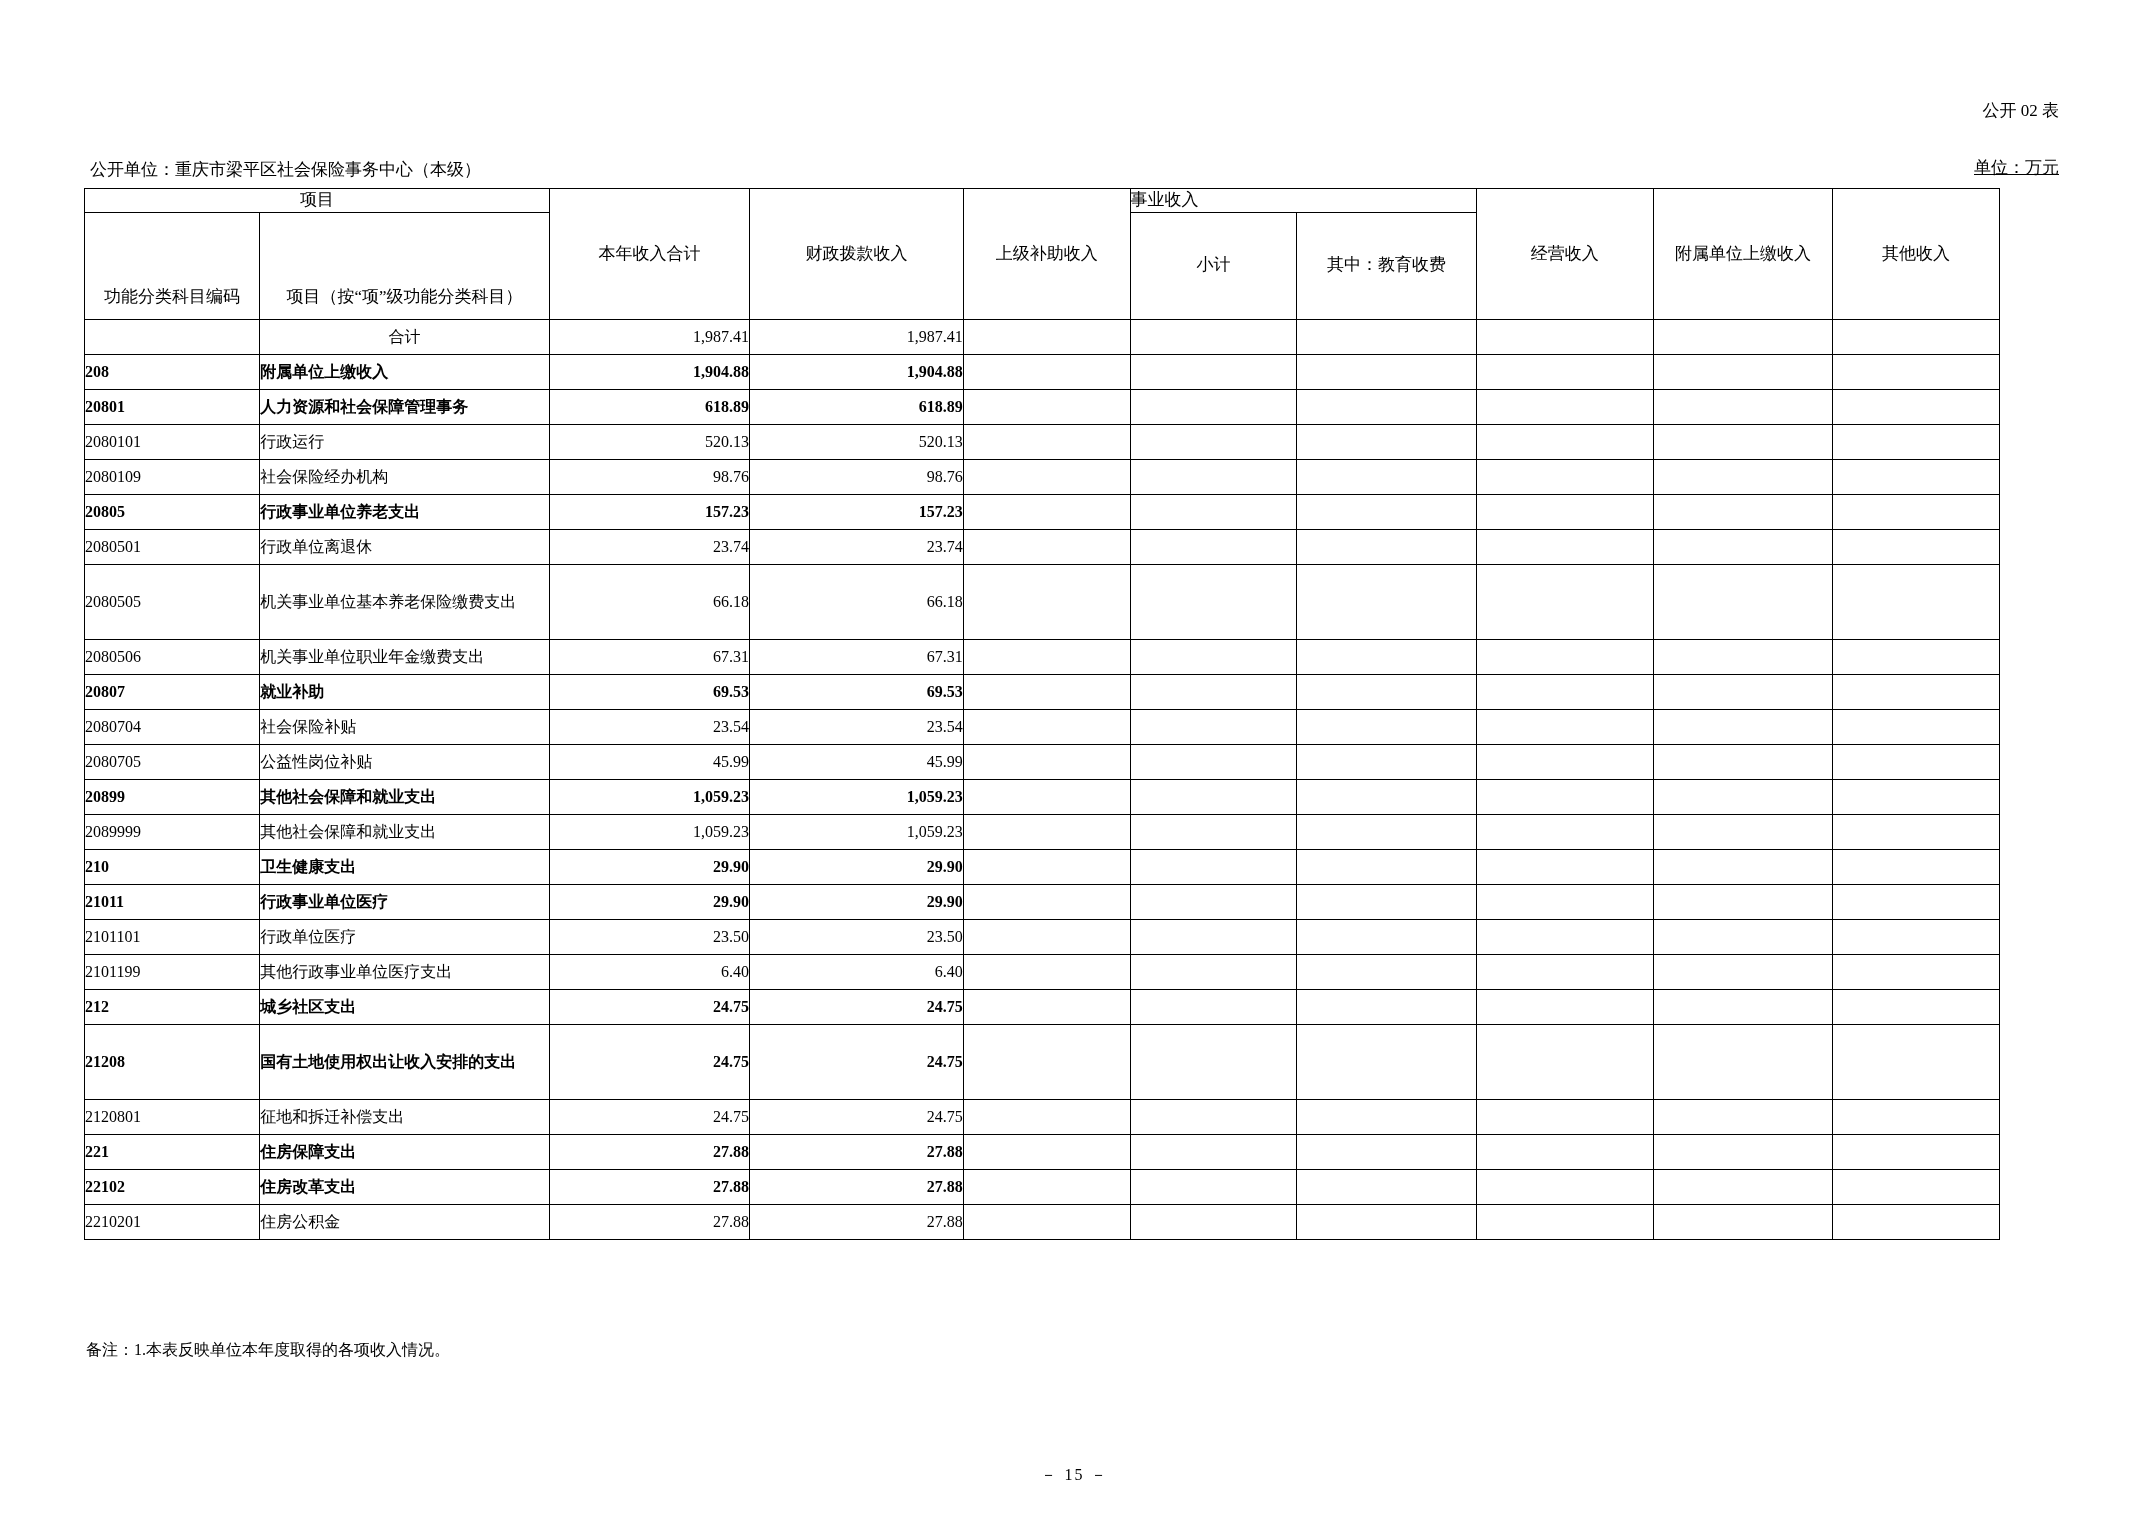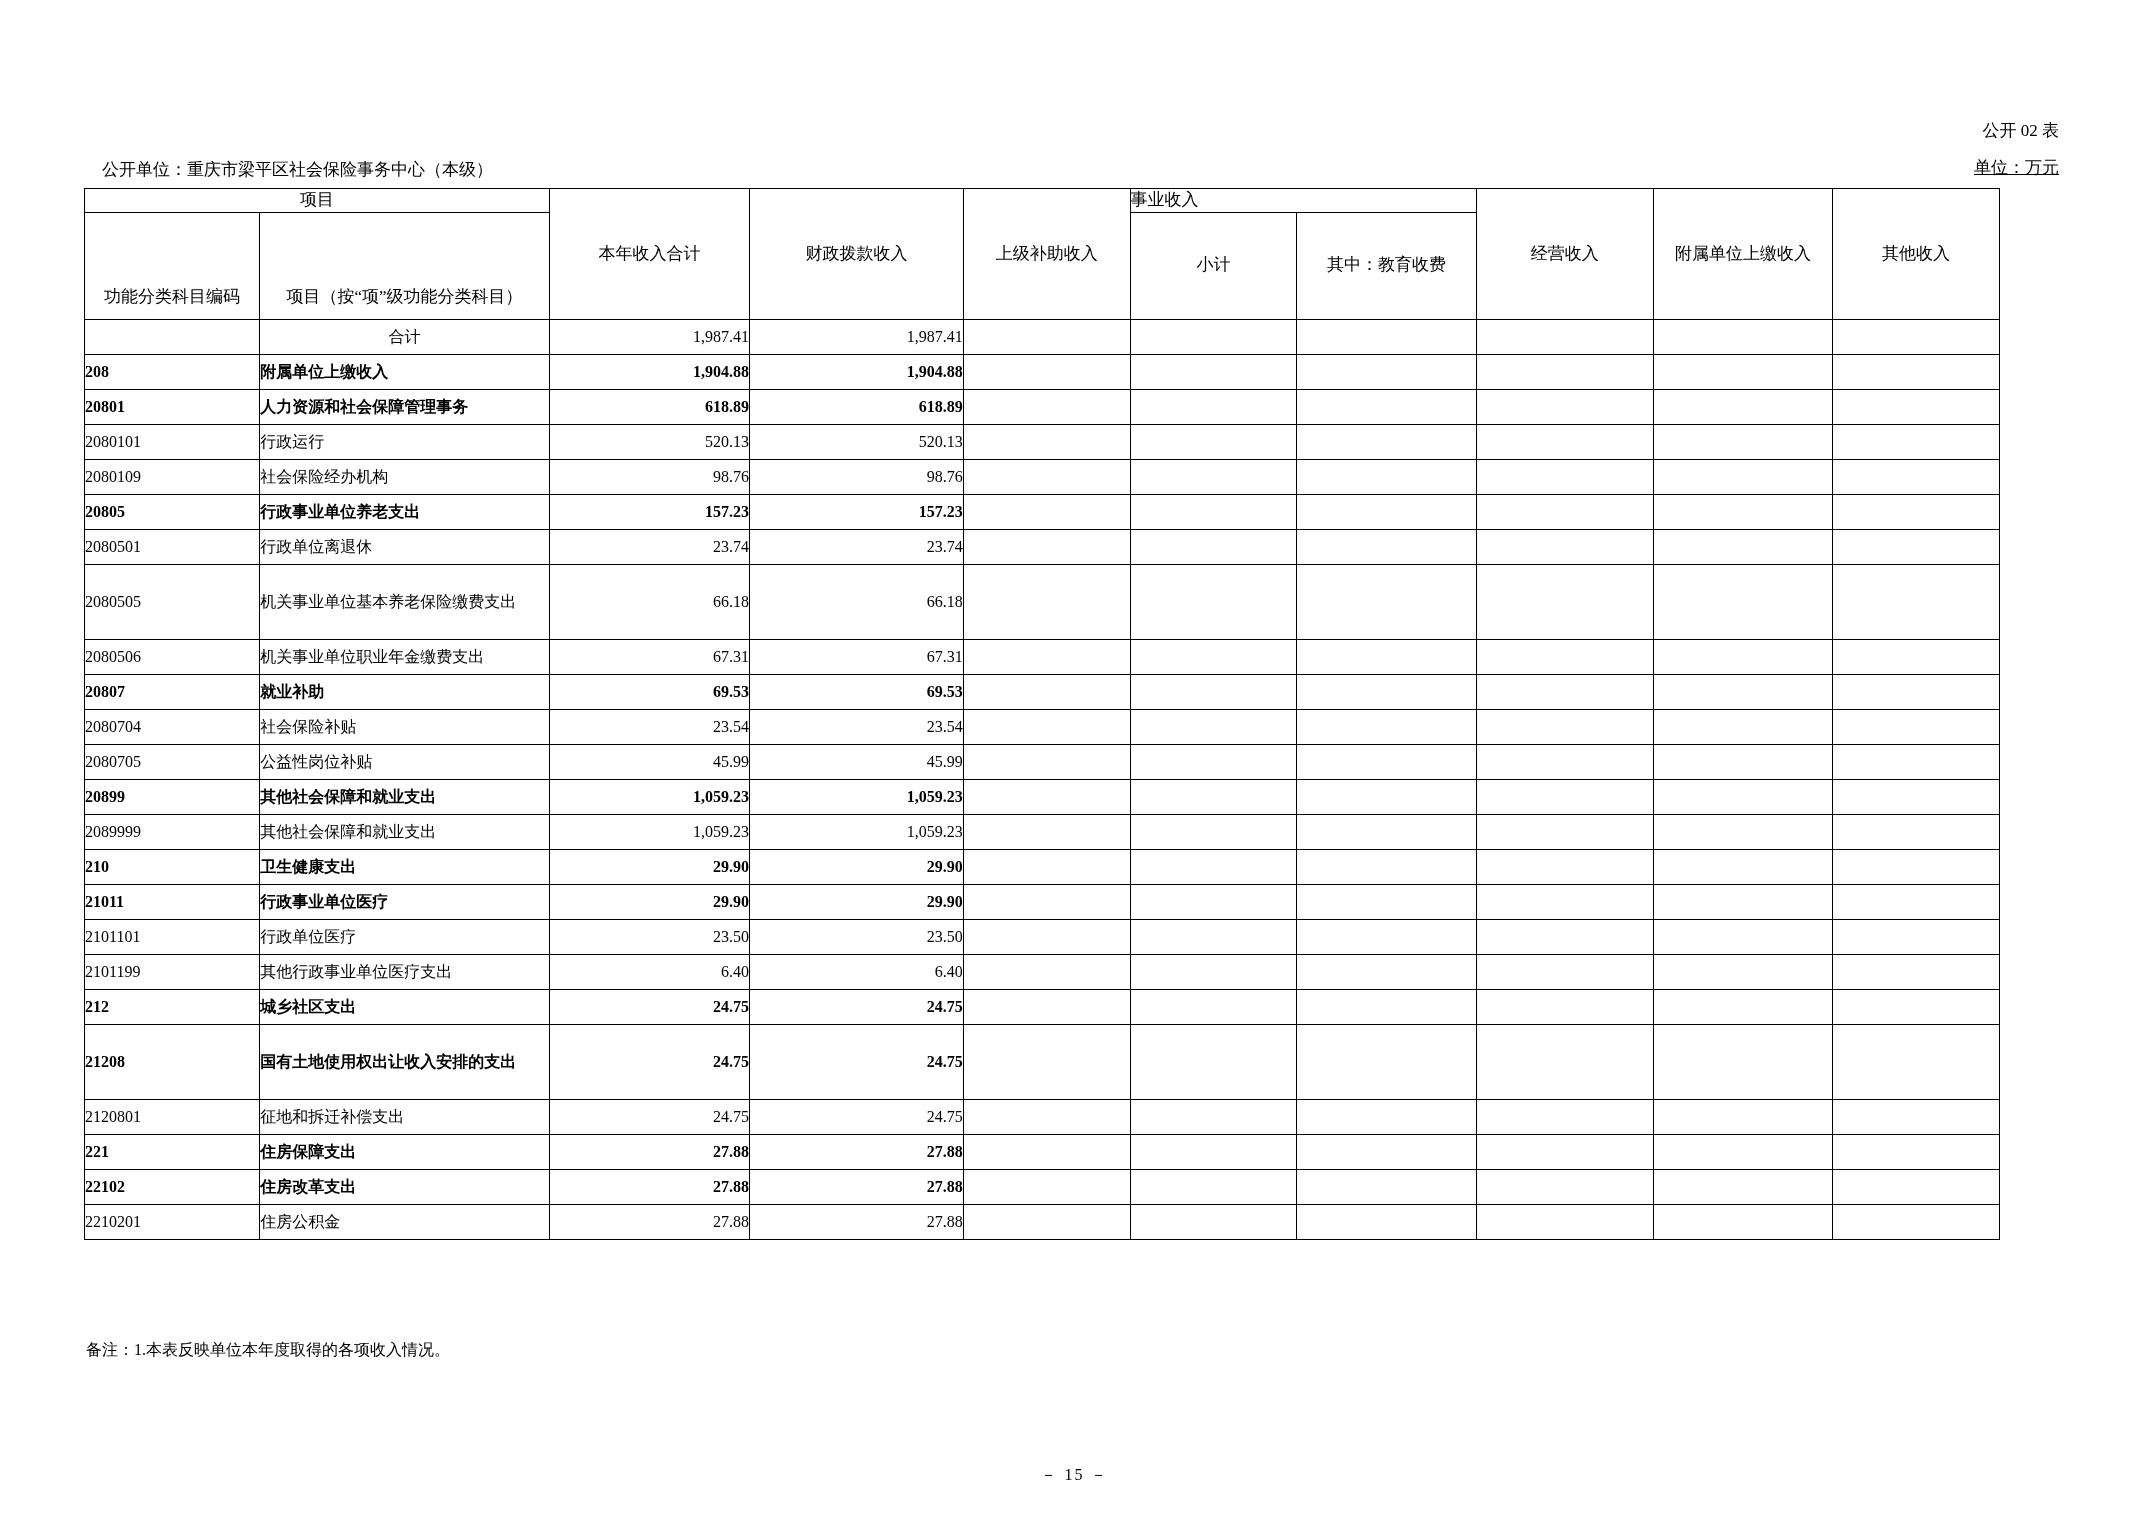--- a/index.html
+++ b/index.html
@@ -31,32 +31,31 @@
     margin-bottom: 0;
     font-family: "Liberation Serif", "DejaVu Serif", serif;
   }
   .meta-right {
     position: absolute;
     right: 90px;
     font-size: 17px;
     font-family: "Liberation Serif", "DejaVu Serif", serif;
   }
   .meta-sheetno {
-    top: 119px;
+    top: 99px;
   }
   .meta-unit {
     top: 156px;
     text-decoration: underline;
   }
   .meta-left {
     position: absolute;
     left: 90px;
     top: 158px;
     font-size: 17px;
-    margin-left: 12px;
   }
   table.fin {
     position: absolute;
     left: 84px;
     top: 188px;
     border-collapse: collapse;
     width: 1916px;
     table-layout: fixed;
     font-size: 16px;
   }

